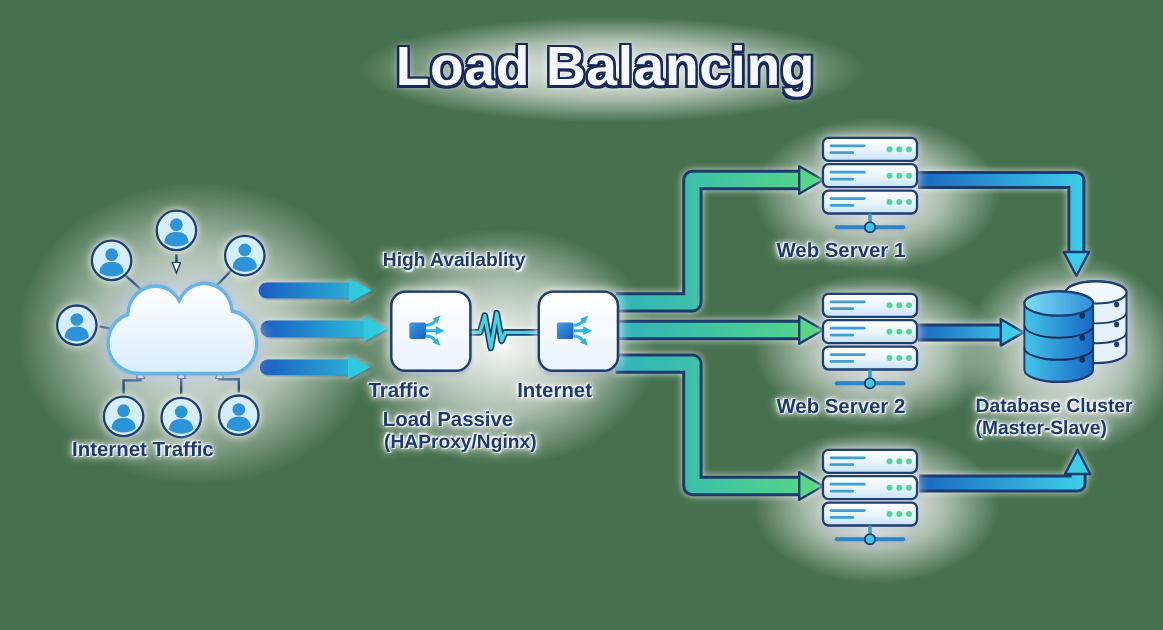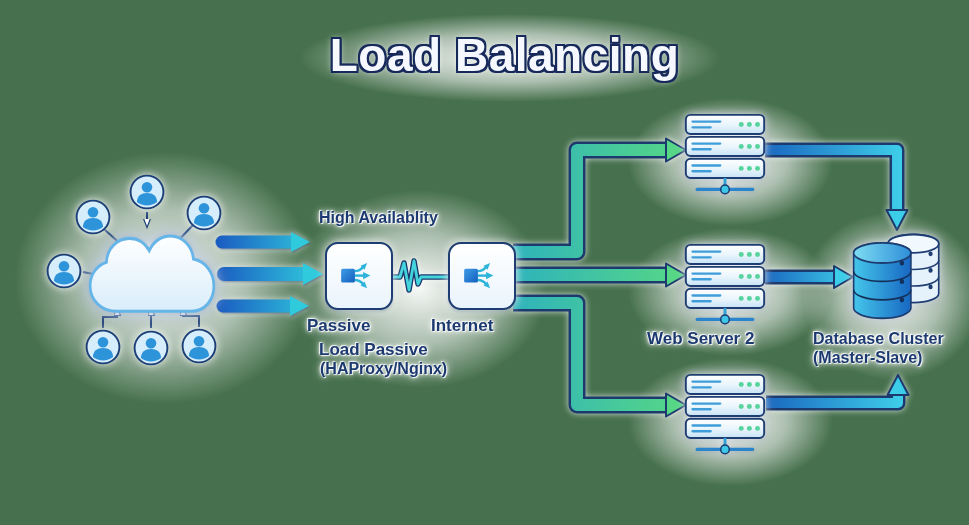--- a/index.html
+++ b/index.html
@@ -169,20 +169,21 @@
       </svg>
   </div>
   <div class="user" style="left:181px;top:328px;">
     <svg width="36" height="36" viewBox="0 0 34 34">
         <circle cx="17" cy="17" r="15.5" fill="#d6edfc" stroke="#1c3f77" stroke-width="1.8"></circle>
         <circle cx="17" cy="12.5" r="5" fill="#2d94da"></circle>
         <path d="M7.5 26.5 C 7.5 21 11.5 18 17 18 C 22.5 18 26.5 21 26.5 26.5 A 15.5 15.5 0 0 1 7.5 26.5 Z" fill="#2d94da"></path>
       </svg>
   </div>
 
+  <div class="lbl" style="left:60px;top:366px;width:180px;font-size:17px;">Internet Traffic</div>
 
   <div class="lbl" style="left:319px;top:209px;width:200px;">High Availablity</div>
 
   <div class="lbbox" style="left:325px;top:242px;">
     <svg width="52" height="52" viewBox="0 0 64 64">
       <defs>
           <linearGradient id="sq" x1="0" y1="0" x2="1" y2="1">
             <stop offset="0" stop-color="#3f9ce8"></stop>
             <stop offset="1" stop-color="#1360bd"></stop>
           </linearGradient>
@@ -210,21 +211,21 @@
           <path d="M27,37 Q33,37 37,42"></path>
       </g>
       <g fill="#2cb4da">
         <polygon points="46,31.5 37,27 37,36"></polygon>
         <polygon points="42,16 38.8,24.2 33.9,19.3"></polygon>
         <polygon points="42,47 38.8,38.9 33.9,43.8"></polygon>
       </g>
     </svg>
   </div>
 
-  <div class="lbl" style="left:307px;top:317px;width:100px;font-size:17px;">Passive</div>
+  <div class="lbl" style="left:307px;top:317px;width:100px;font-size:17px;">Traffic</div>
   <div class="lbl" style="left:431px;top:317px;width:100px;font-size:17px;">Internet</div>
   <div class="lbl" style="left:319px;top:341px;width:200px;font-size:17px;">Load Passive</div>
   <div class="lbl" style="left:320px;top:360px;width:200px;">(HAProxy/Nginx)</div>
 
   <div class="abs icon-shadow" style="left:682px;top:112px;">
     <svg width="86" height="86" viewBox="0 0 90 90">
       <defs>
           <linearGradient id="sg" x1="0" y1="0" x2="0" y2="1">
             <stop offset="0" stop-color="#ffffff"></stop>
             <stop offset=".55" stop-color="#e8f4fc"></stop>
@@ -249,20 +250,21 @@
         <line x1="11" y1="62" x2="30" y2="62" stroke="#3f9ed9" stroke-width="2.4" stroke-linecap="round"></line>
         <circle cx="62" cy="59" r="2.6" fill="#57d49c"></circle>
           <circle cx="70.5" cy="59" r="2.6" fill="#57d49c"></circle>
           <circle cx="79" cy="59" r="2.6" fill="#57d49c"></circle>
         <line x1="45" y1="69" x2="45" y2="81" stroke="#2f9fd4" stroke-width="3"></line>
         <line x1="16" y1="81" x2="74" y2="81" stroke="#2a85cc" stroke-width="3.5" stroke-linecap="round"></line>
         <circle cx="45" cy="81" r="4.5" fill="#3cc8e6" stroke="#1e3d72" stroke-width="1.6"></circle>
       </g>
     </svg>
   </div>
+  <div class="lbl" style="left:647px;top:200px;width:160px;font-size:17px;">Web Server 1</div>
 
   <div class="abs icon-shadow" style="left:682px;top:242px;">
     <svg width="86" height="86" viewBox="0 0 90 90">
       <g>
         <rect x="4" y="3" width="82" height="20" rx="5" fill="url(#sg)" stroke="#1e3d72" stroke-width="2"></rect>
         <line x1="11" y1="10" x2="40" y2="10" stroke="#3f9ed9" stroke-width="2.4" stroke-linecap="round"></line>
         <line x1="11" y1="16" x2="30" y2="16" stroke="#3f9ed9" stroke-width="2.4" stroke-linecap="round"></line>
         <circle cx="62" cy="13" r="2.6" fill="#57d49c"></circle>
           <circle cx="70.5" cy="13" r="2.6" fill="#57d49c"></circle>
           <circle cx="79" cy="13" r="2.6" fill="#57d49c"></circle>

